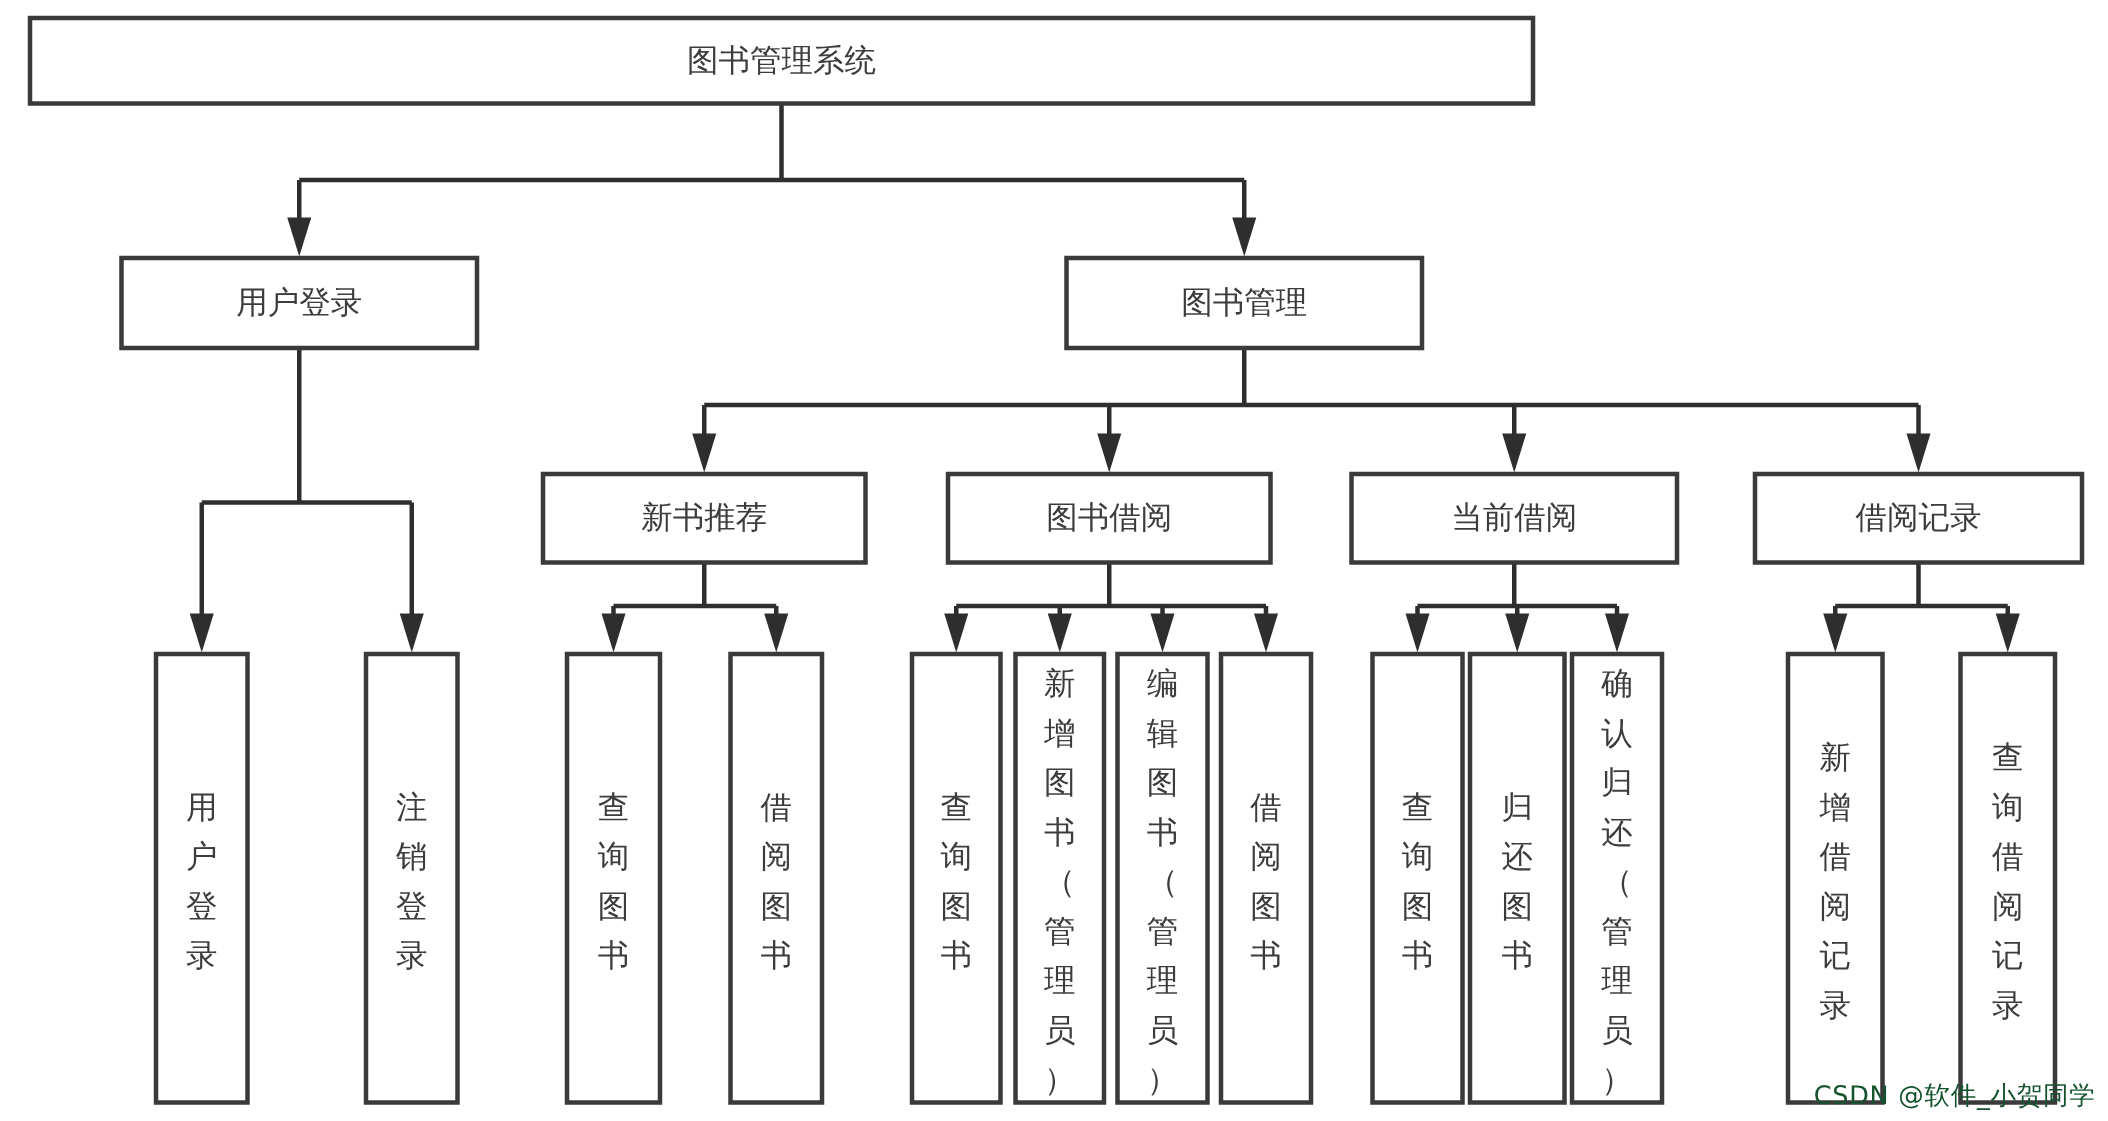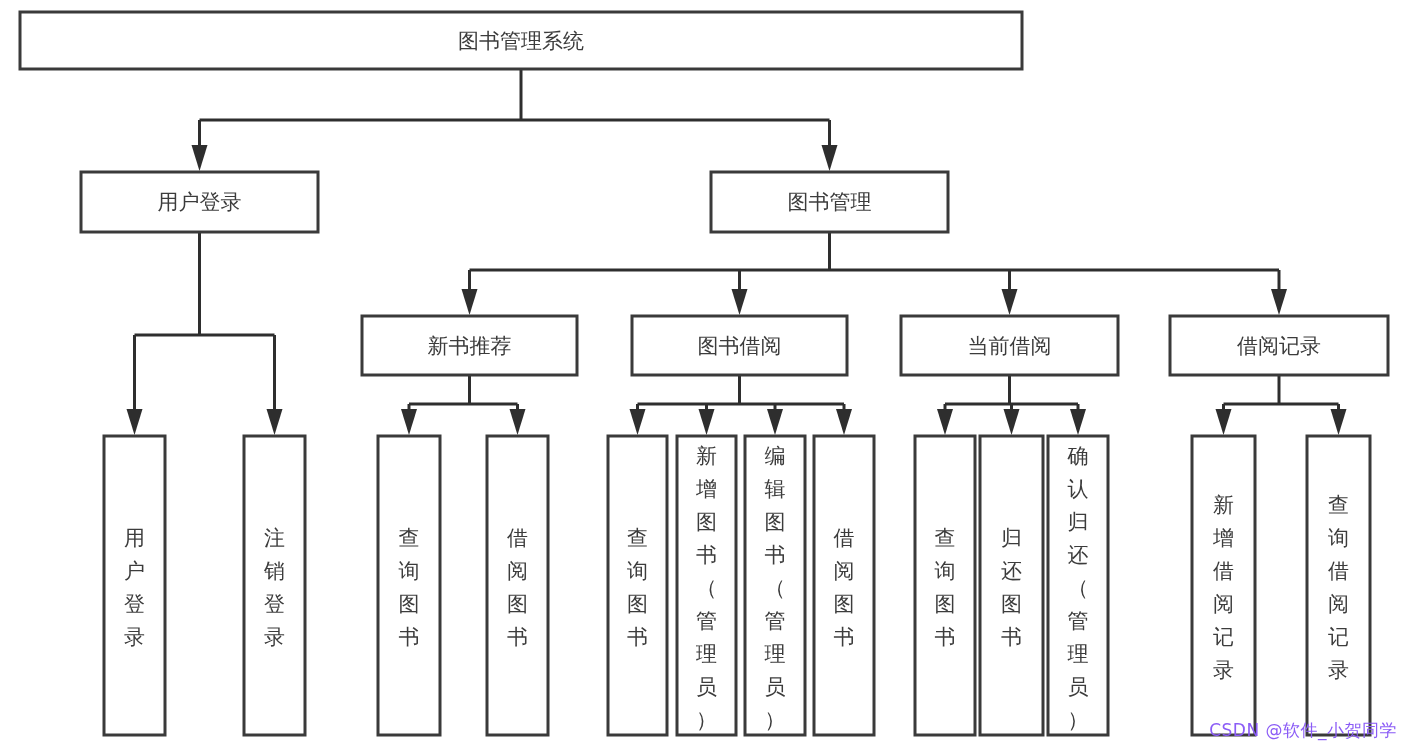--- a/index.html
+++ b/index.html
@@ -51,21 +51,21 @@
   .arrow-head {
     fill: #2e2e2e;
     stroke: none;
   }
   .watermark {
     position: absolute;
     right: 8px;
     bottom: 4px;
     font-family: "DejaVu Sans", "Liberation Sans", sans-serif;
     font-size: 17px;
-    color: #8b5cf6;
+    color: #14532d;
     white-space: nowrap;
     pointer-events: none;
     letter-spacing: 0.5px;
   }
 </style>
 </head>
 <body>
 
 <div id="diagram-root">
   <svg class="diagram" id="diagram-svg" viewBox="0 0 1405 747" xmlns="http://www.w3.org/2000/svg">

